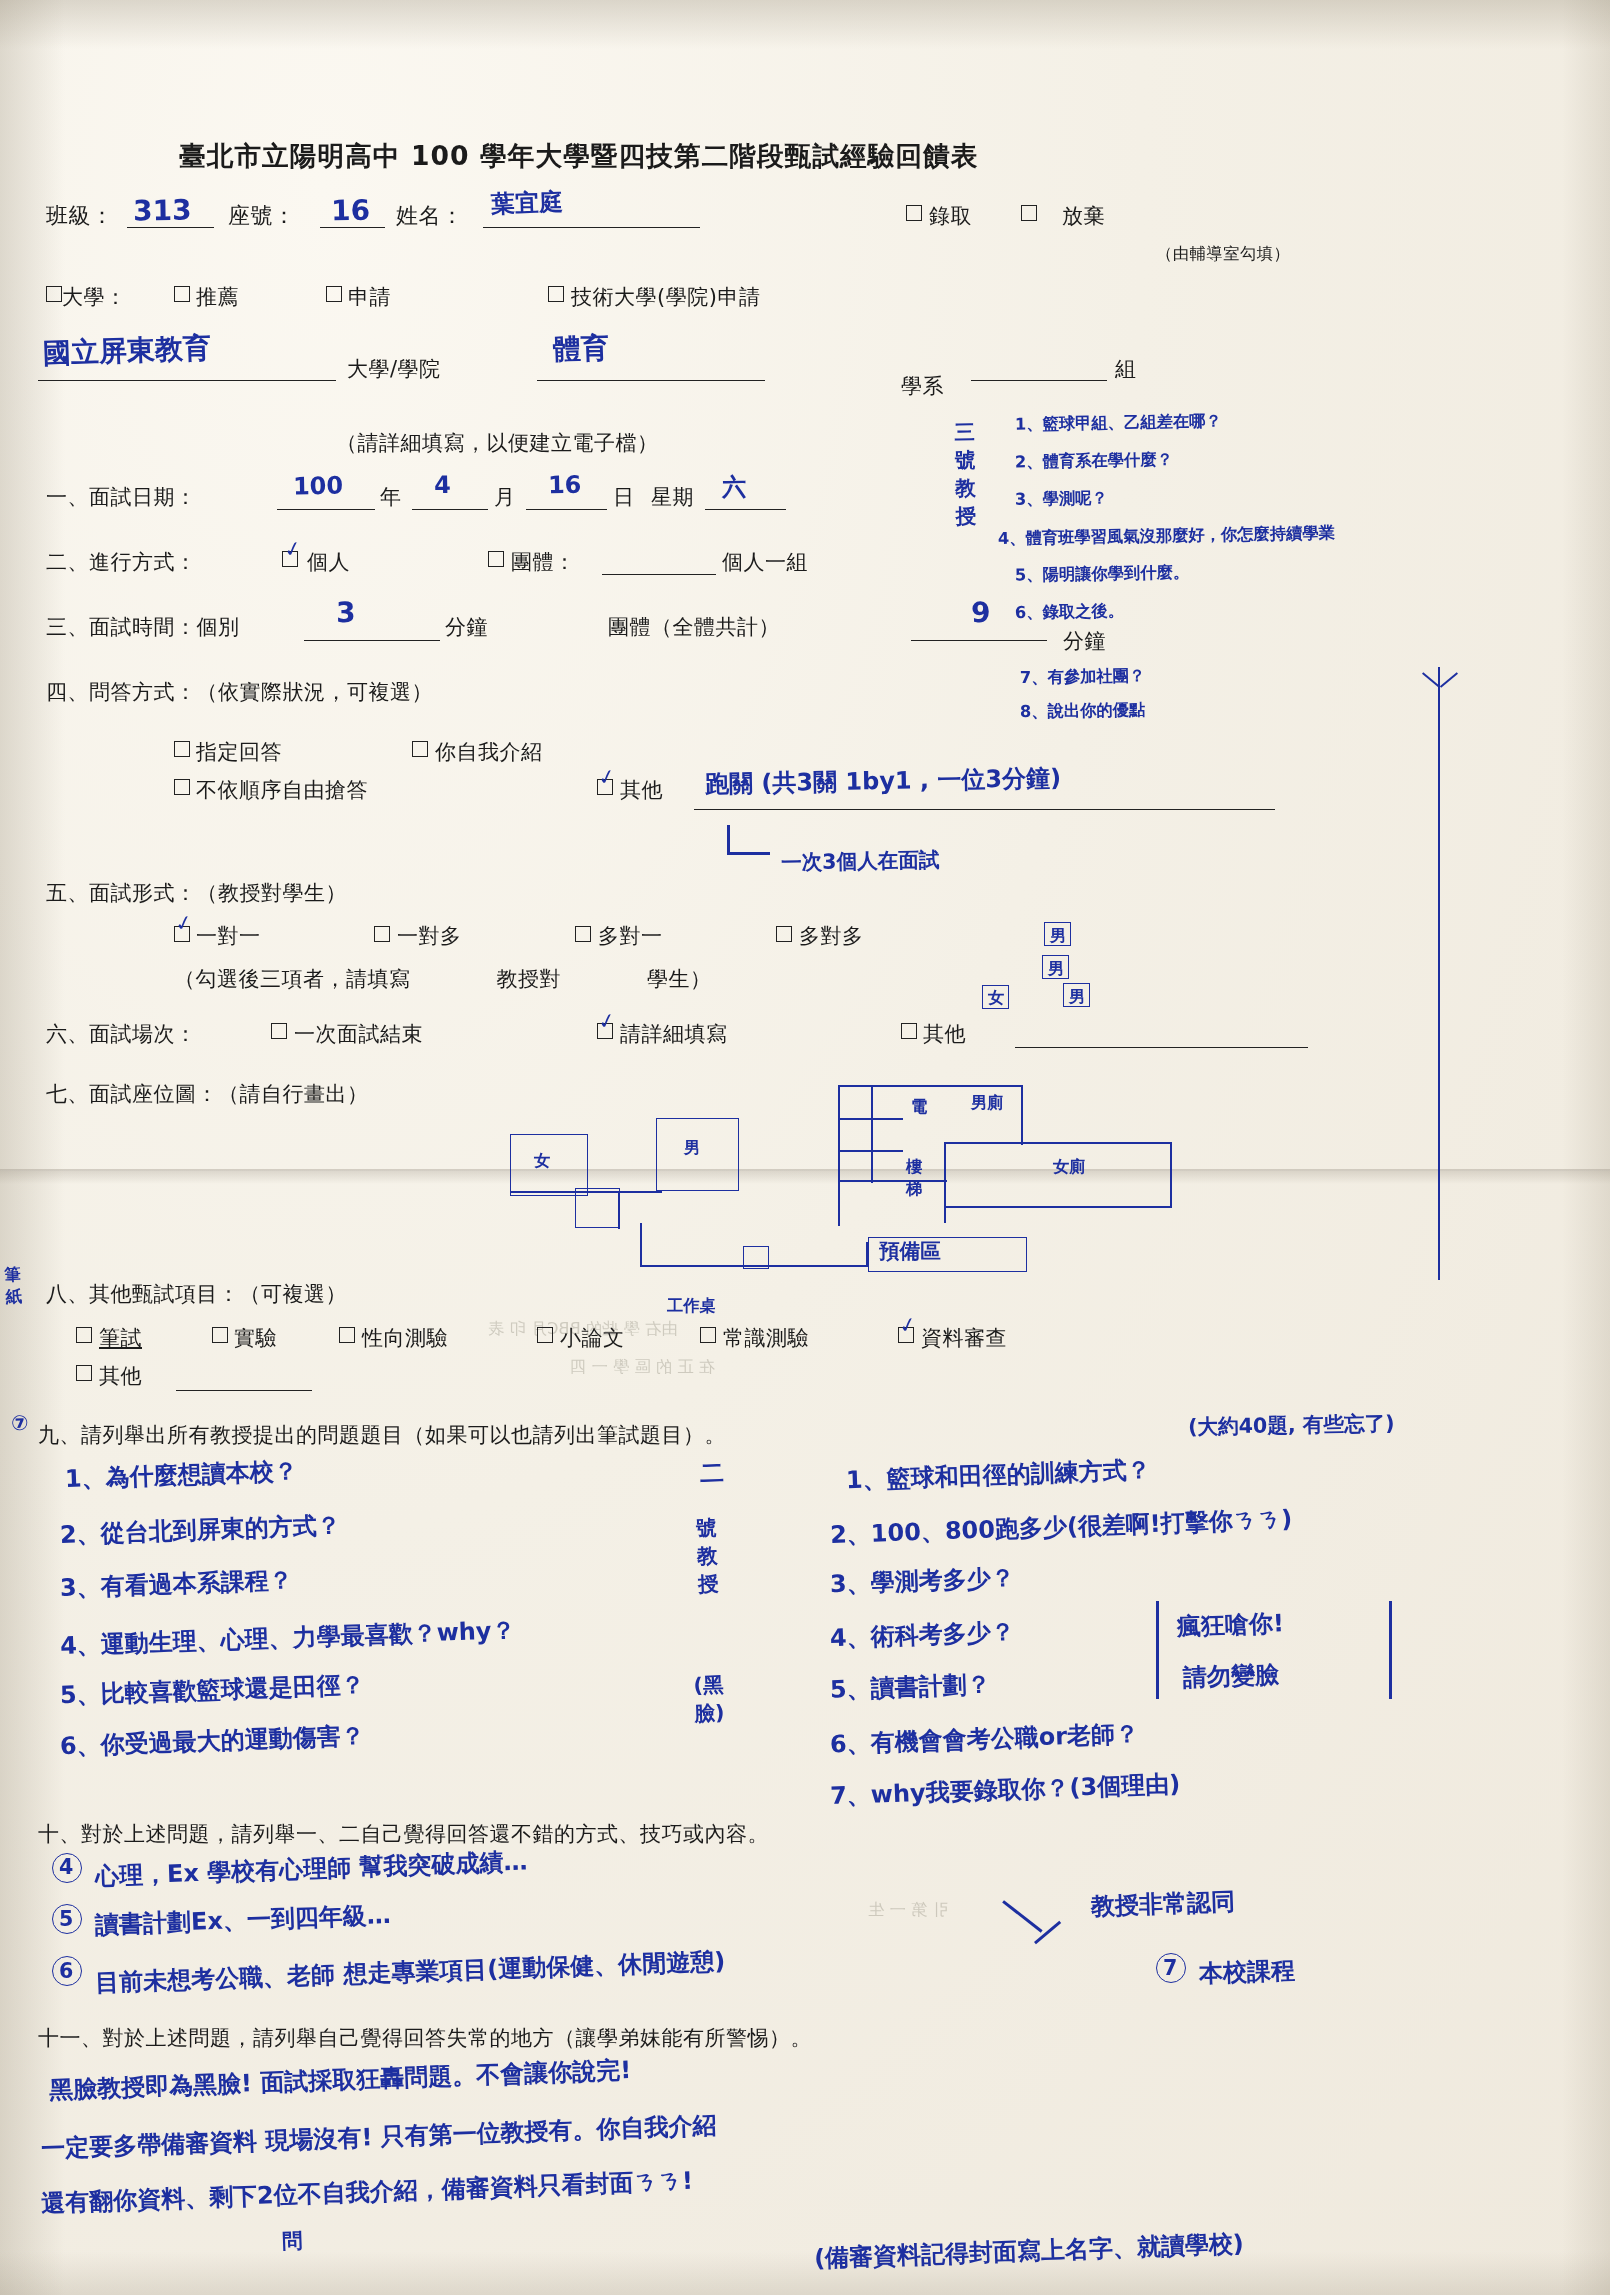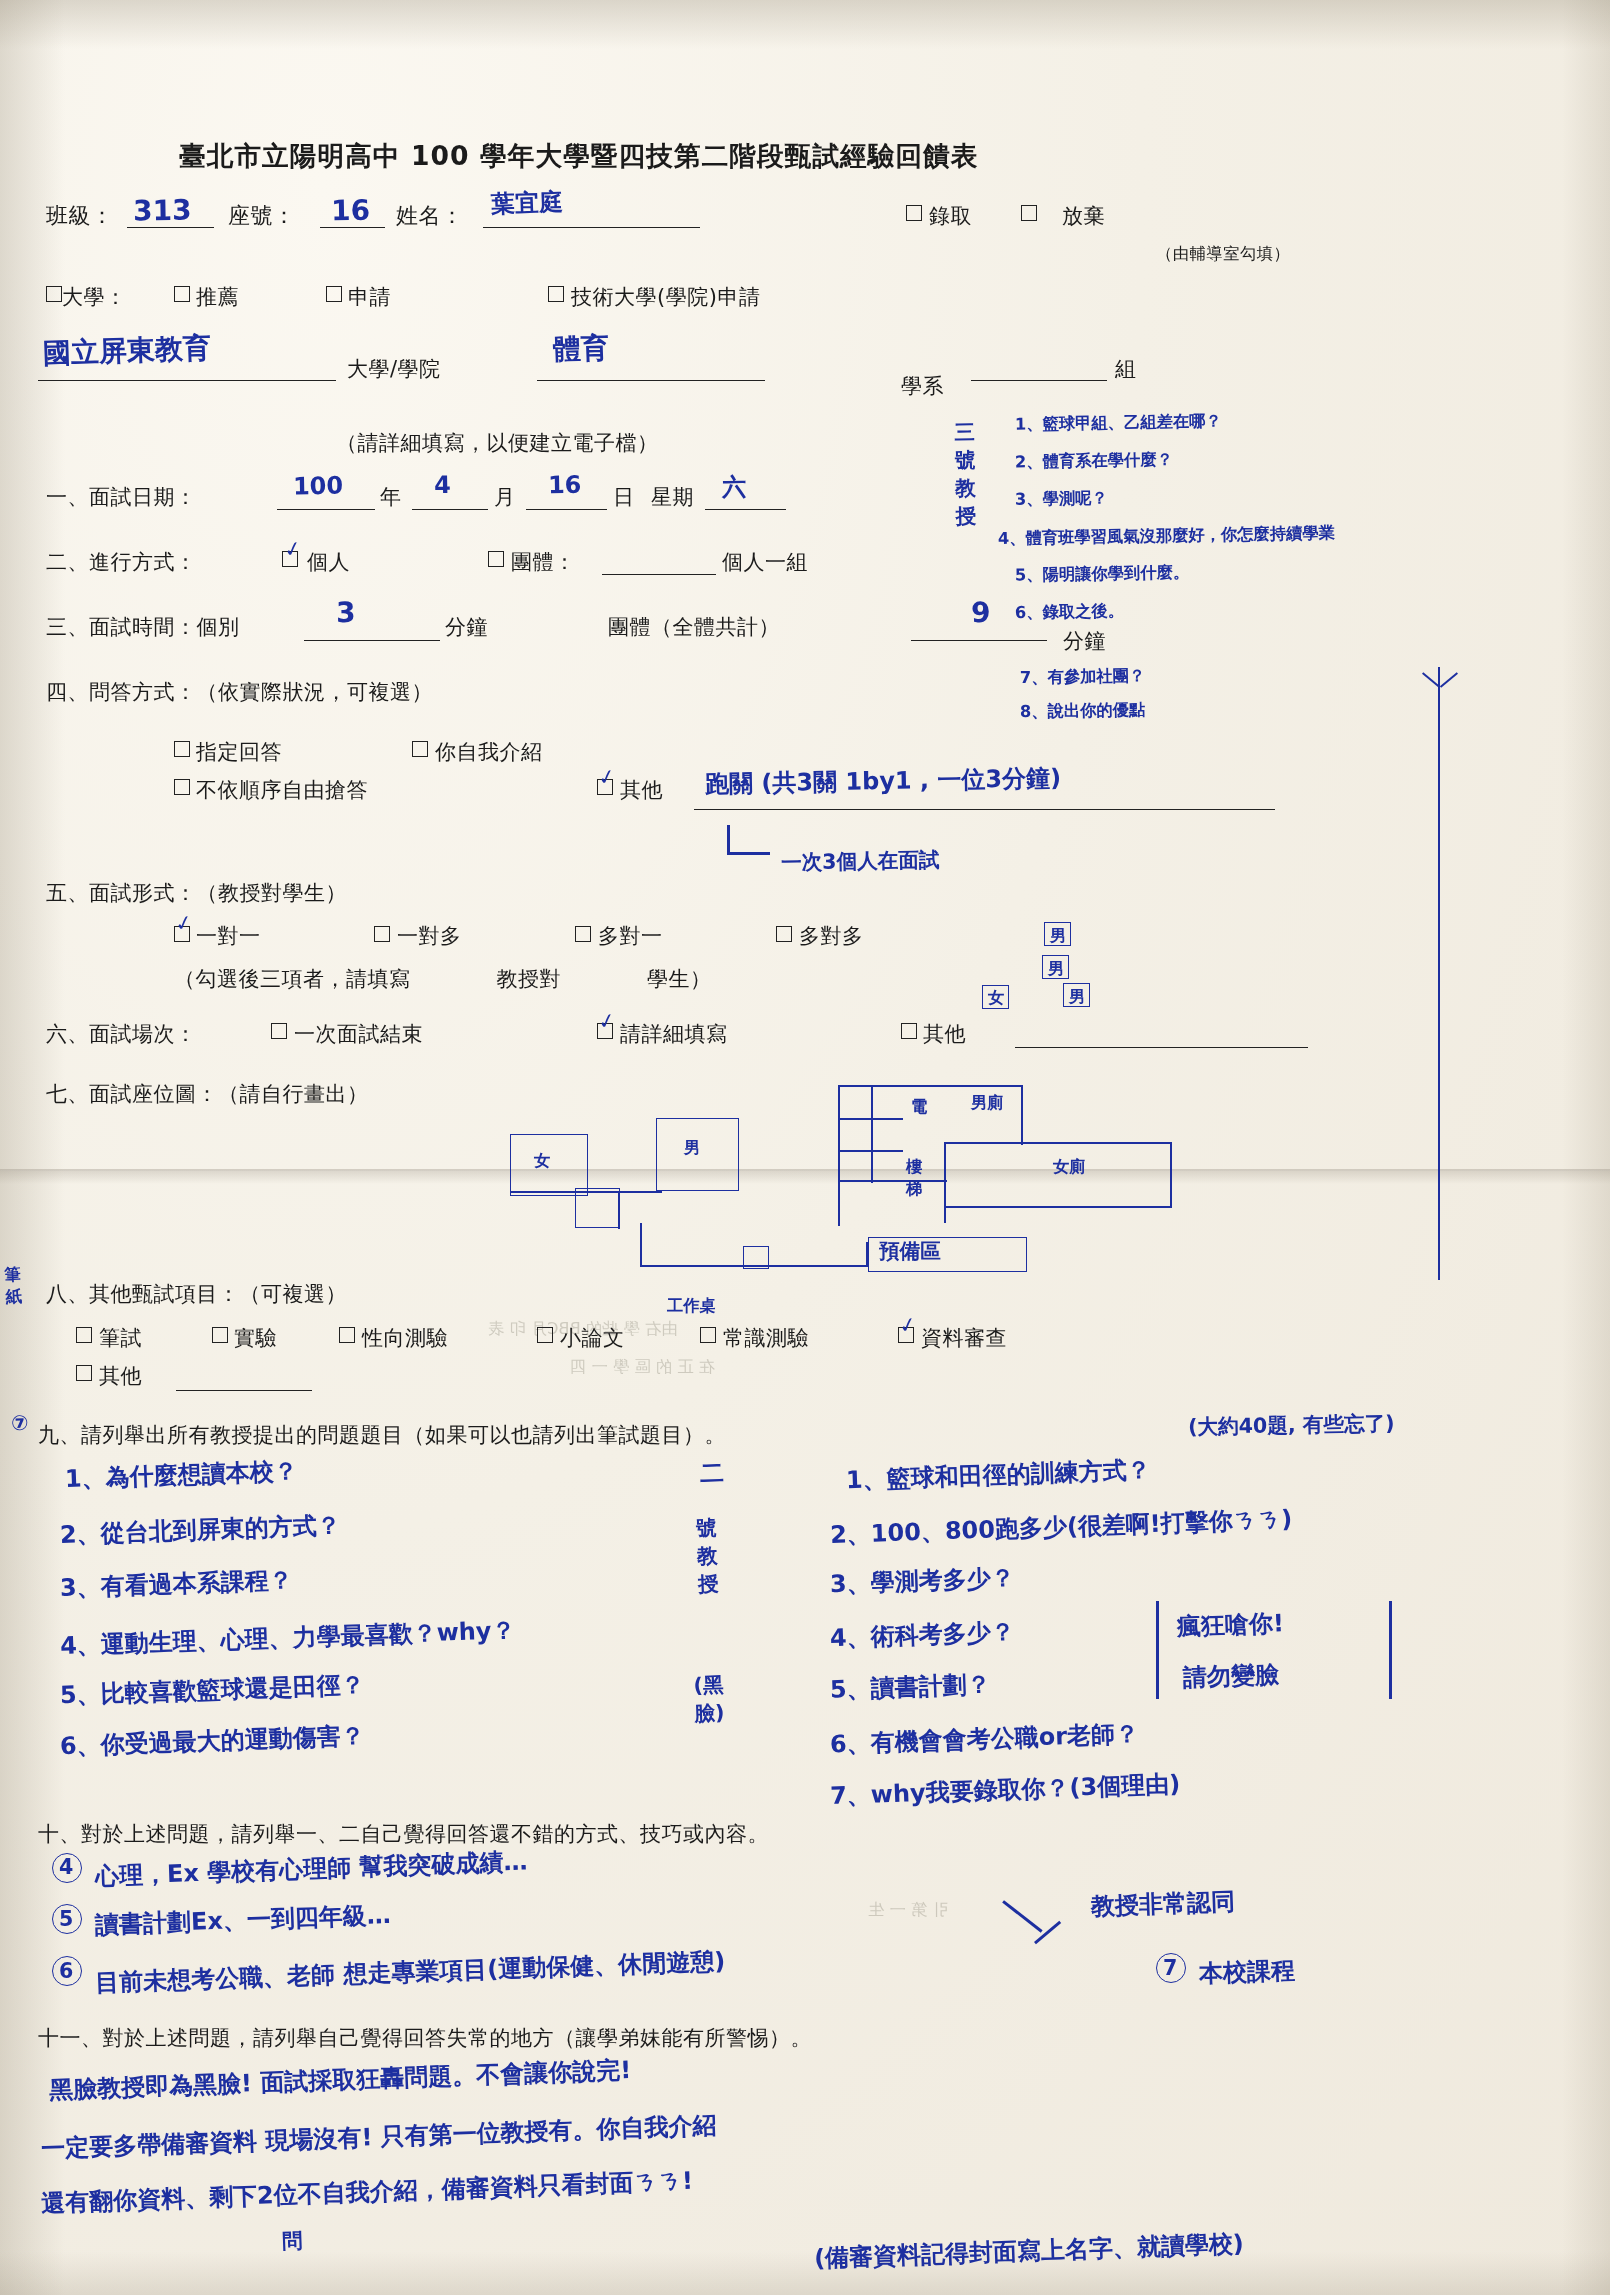--- a/index.html
+++ b/index.html
@@ -263,21 +263,21 @@
 <div class="hw sm rotm1" style="left:1015px;top:450px;">2、體育系在學什麼？</div>
 <div class="hw sm rotm1" style="left:1015px;top:488px;">3、學測呢？</div>
 <div class="hw sm rotm1" style="left:998px;top:525px;">4、體育班學習風氣沒那麼好，你怎麼持續學業</div>
 <div class="hw sm rotm1" style="left:1015px;top:563px;">5、陽明讓你學到什麼。</div>
 <div class="hw sm rotm1" style="left:1015px;top:601px;">6、錄取之後。</div>
 <div class="hw sm rotm1" style="left:1020px;top:666px;">7、有參加社團？</div>
 <div class="hw sm rotm1" style="left:1020px;top:700px;">8、說出你的優點</div>
 
 <div class="print p36" style="left:46px;top:1280px;">八、其他甄試項目：（可複選）</div>
 <div class="cb" style="left:76px;top:1327px;"></div>
-<div class="print p36" style="left:99px;top:1324px;">筆試</div>
+<div class="print p36" style="left:99px;top:1324px;text-decoration:underline;">筆試</div>
 <div class="cb" style="left:212px;top:1327px;"></div>
 <div class="print p36" style="left:234px;top:1324px;">實驗</div>
 <div class="cb" style="left:339px;top:1327px;"></div>
 <div class="print p36" style="left:362px;top:1324px;">性向測驗</div>
 <div class="cb" style="left:537px;top:1327px;"></div>
 <div class="print p36" style="left:560px;top:1324px;">小論文</div>
 <div class="cb" style="left:700px;top:1327px;"></div>
 <div class="print p36" style="left:723px;top:1324px;">常識測驗</div>
 <div class="cb" style="left:898px;top:1327px;"></div>
 <div class="hw md" style="left:899px;top:1313px;transform:rotate(-12deg);">✓</div>

